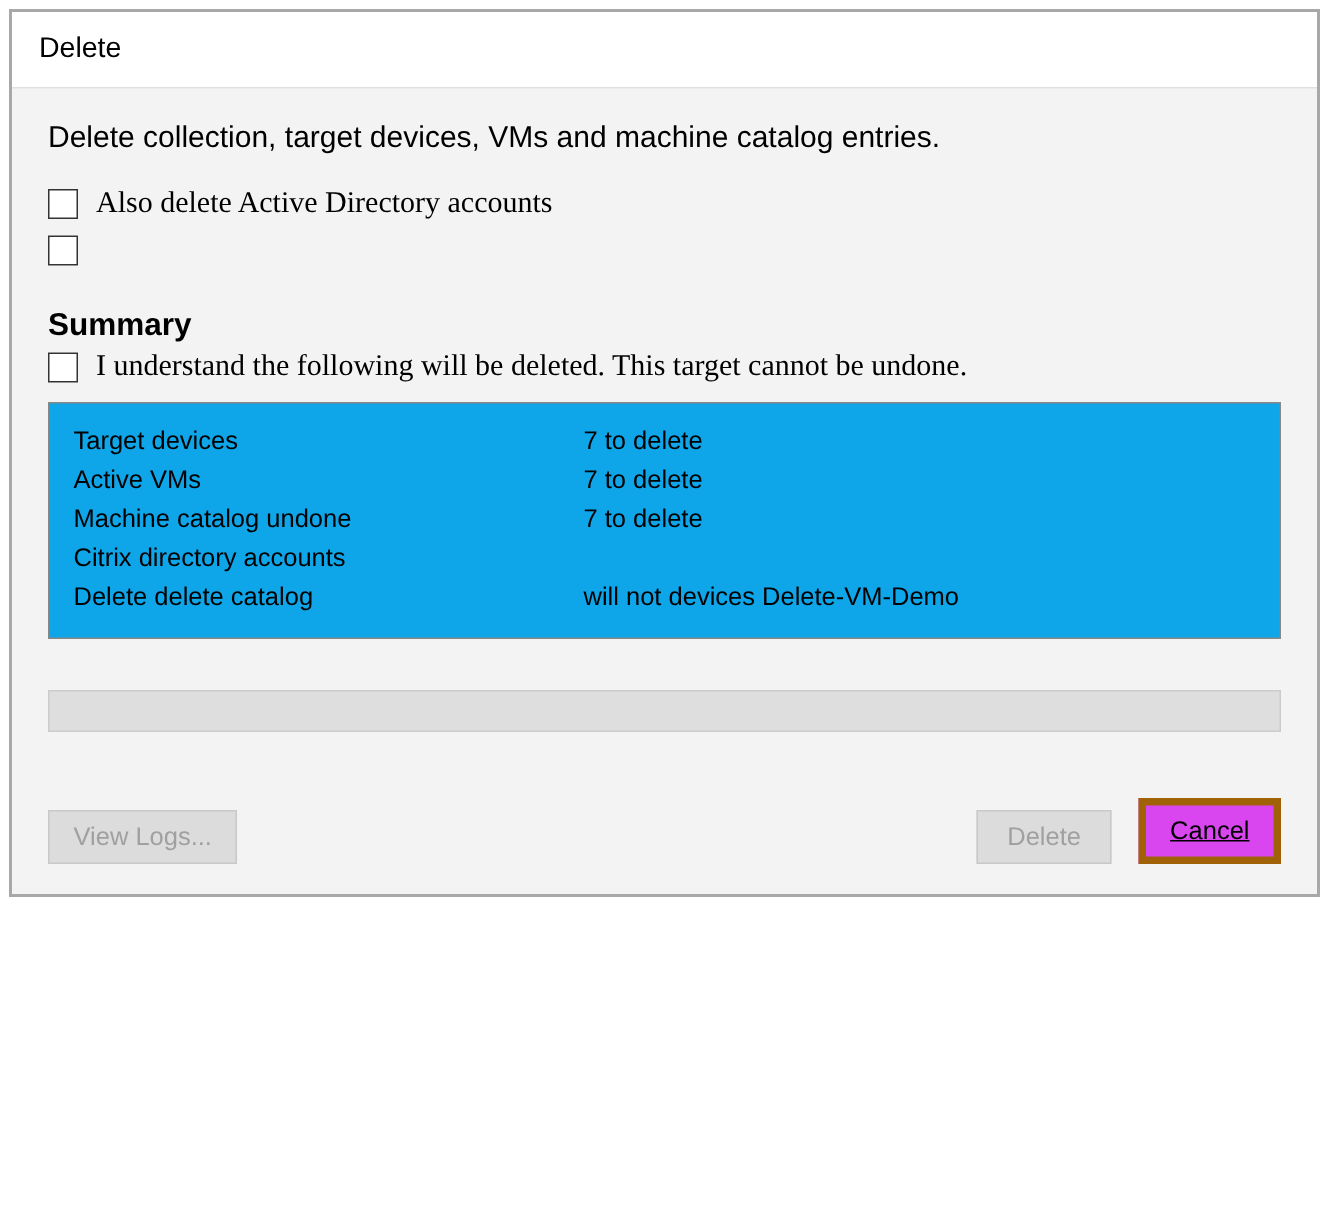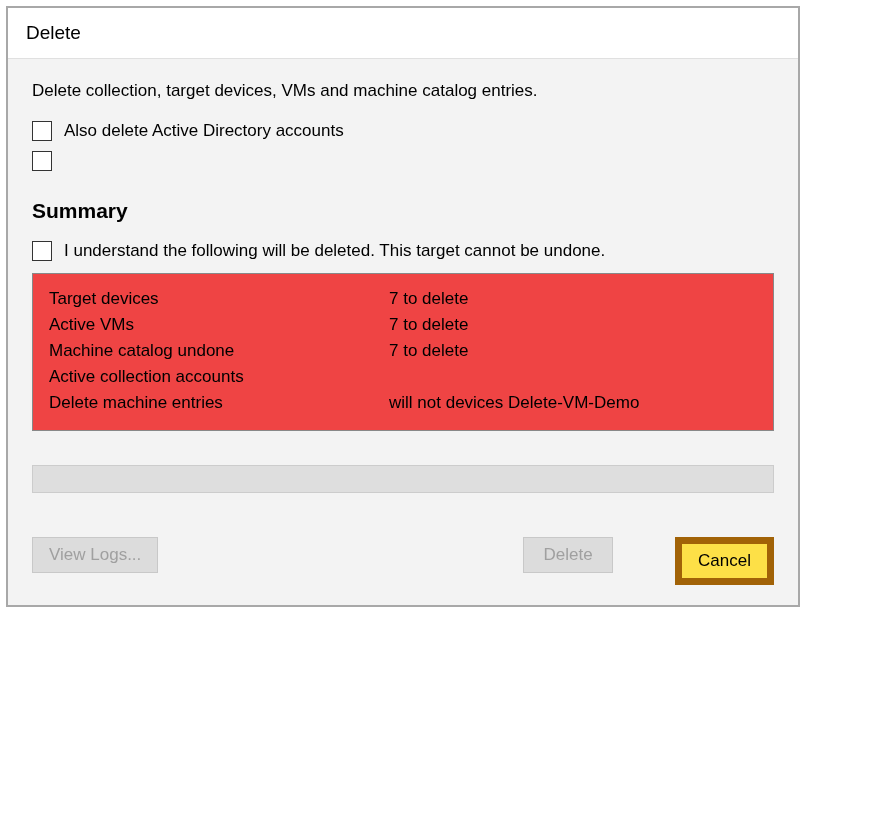--- a/index.html
+++ b/index.html
@@ -10,65 +10,66 @@
     body {
       font-family: "Segoe UI", Tahoma, Arial, sans-serif;
       font-size: 17px;
       color: #000;
       background: #fff;
       width: 894px;
       height: 814px;
     }
     .dialog {
       border: 2px solid #a8a8a8;
-      width: 794px;
+      width: 874px;
       margin: 6px;
       background: #f3f3f3;
     }
     .dialog-header {
       background: #fff;
       padding: 14px 18px 14px 18px;
       font-size: 19px;
       font-weight: 400;
       color: #000;
       border-bottom: 1px solid #e0e0e0;
     }
     .dialog-body {
       padding: 22px 24px 10px 24px;
     }
     .intro-text {
       margin-bottom: 20px;
-      font-size: 17px;
+      font-size: 20px;
     }
     .checkbox-row {
       display: flex;
       align-items: center;
       margin-bottom: 10px;
     }
     .checkbox-row .chk {
       width: 20px;
       height: 20px;
       border: 1.5px solid #333;
       background: #fff;
       margin-right: 12px;
       flex-shrink: 0;
       cursor: pointer;
     }
     .checkbox-row span {
-      font-size: 17px;
+      font-size: 20px;
+      font-family: Liberation Serif, serif;
     }
     .summary-heading {
       margin-top: 28px;
-      margin-bottom: 18px;
+      margin-bottom: 4px;
       font-size: 21px;
       font-weight: 700;
     }
     .summary-box {
       border: 1px solid #888;
-      background: #ef4444;
+      background: #0ea5e9;
       padding: 12px 16px 14px 16px;
       margin-top: 12px;
     }
     .summary-row {
       display: flex;
       padding: 3px 0;
       font-size: 17px;
     }
     .summary-row .label {
       width: 340px;
@@ -80,22 +81,21 @@
     .progress-bar {
       height: 28px;
       background: #dedede;
       border: 1px solid #ccc;
       margin-top: 34px;
       margin-bottom: 34px;
     }
     .button-row {
       display: flex;
       padding: 0 24px 20px 24px;
-      align-items: flex-start;
-      gap: 44px;
+      align-items: flex-end;
     }
     .spacer {
       flex: 1;
     }
     .btn {
       padding: 7px 16px;
       font-size: 17px;
       font-family: inherit;
       border: 1px solid #a0a0a0;
       background: #e6e6e6;
@@ -106,22 +106,23 @@
     .btn + .btn {
       margin-left: 18px;
     }
     .btn.disabled {
       color: #a0a0a0;
       background: #dcdcdc;
       border: 1px solid #c8c8c8;
       cursor: default;
     }
     .btn.cancel {
-      background: #fde047;
-      border: 7px solid #a16207;
+      background: #d946ef;
+      border: 5px solid #a16207;
+      text-decoration: underline;
     }
   </style>
 </head>
 <body>
 
 <div class="dialog">
   <div class="dialog-header">Delete</div>
 
   <div class="dialog-body">
     <div class="intro-text">Delete collection, target devices, VMs and machine catalog entries.</div>
@@ -149,24 +150,24 @@
       </div>
       <div class="summary-row">
         <div class="label">Active VMs</div>
         <div class="value">7 to delete</div>
       </div>
       <div class="summary-row">
         <div class="label">Machine catalog undone</div>
         <div class="value">7 to delete</div>
       </div>
       <div class="summary-row">
-        <div class="label">Active collection accounts</div>
+        <div class="label">Citrix directory accounts</div>
       </div>
       <div class="summary-row">
-        <div class="label">Delete machine entries</div>
+        <div class="label">Delete delete catalog</div>
         <div class="value">will not devices Delete-VM-Demo</div>
       </div>
     </div>
 
     <div class="progress-bar"></div>
   </div>
 
   <div class="button-row">
     <button class="btn disabled">View Logs...</button>
     <div class="spacer"></div>

